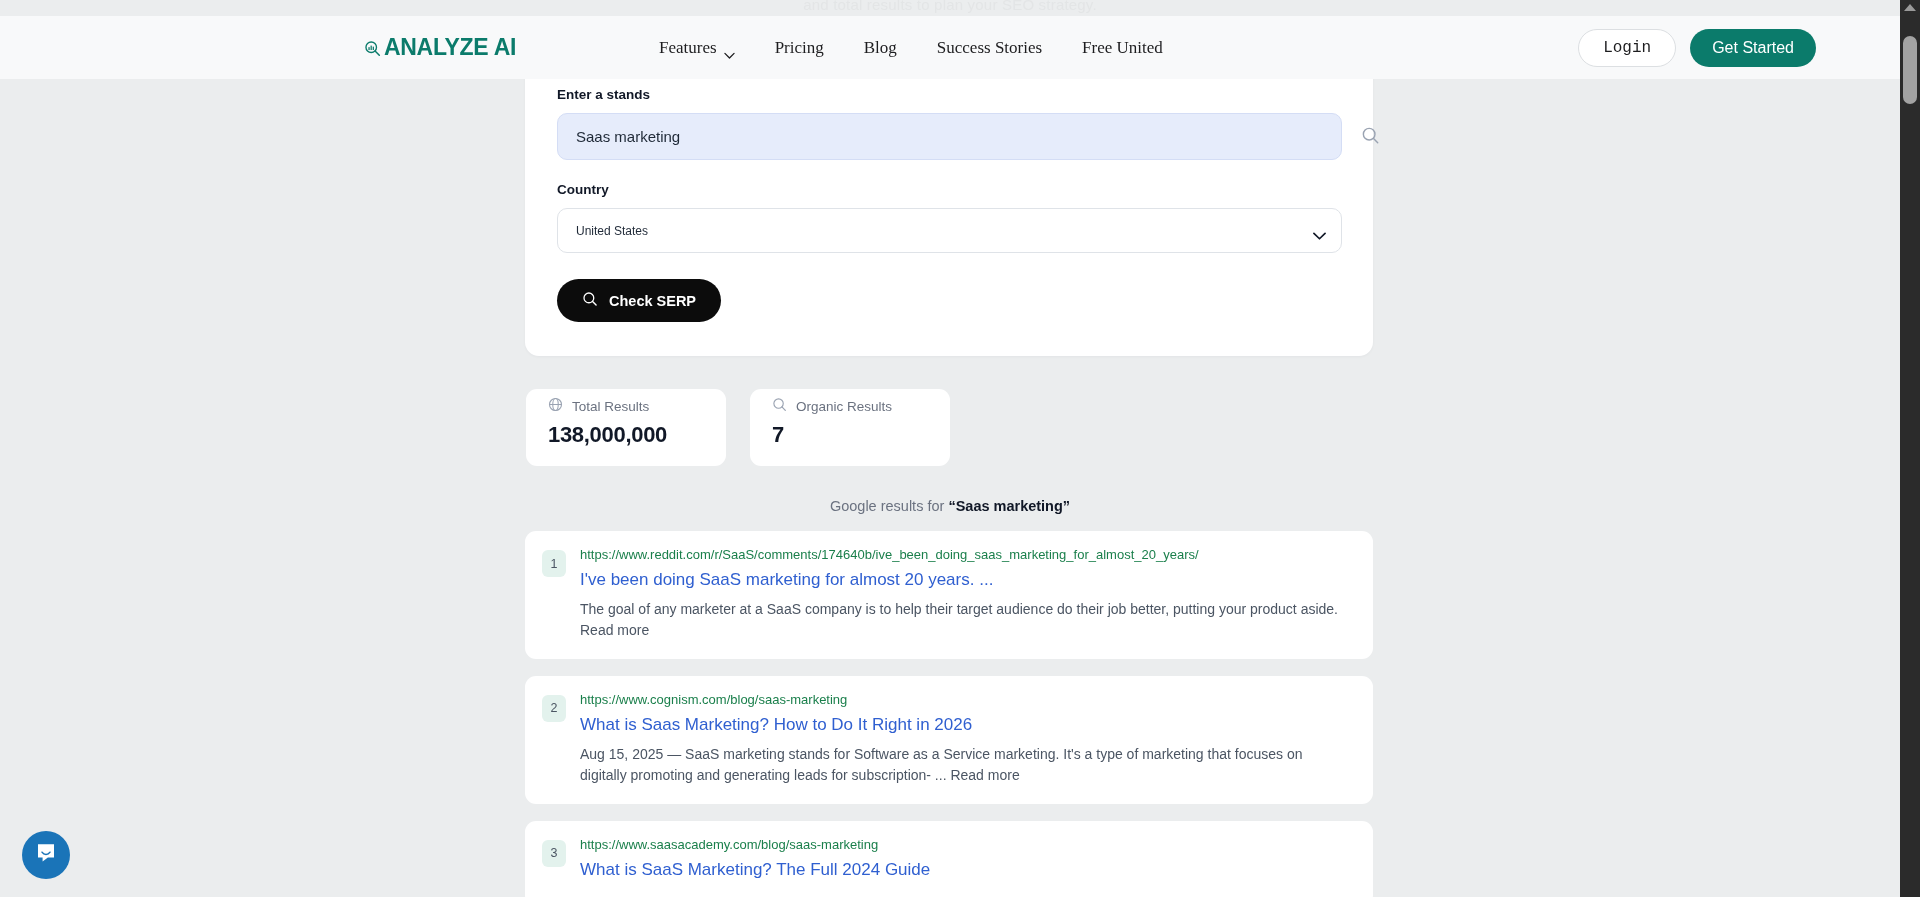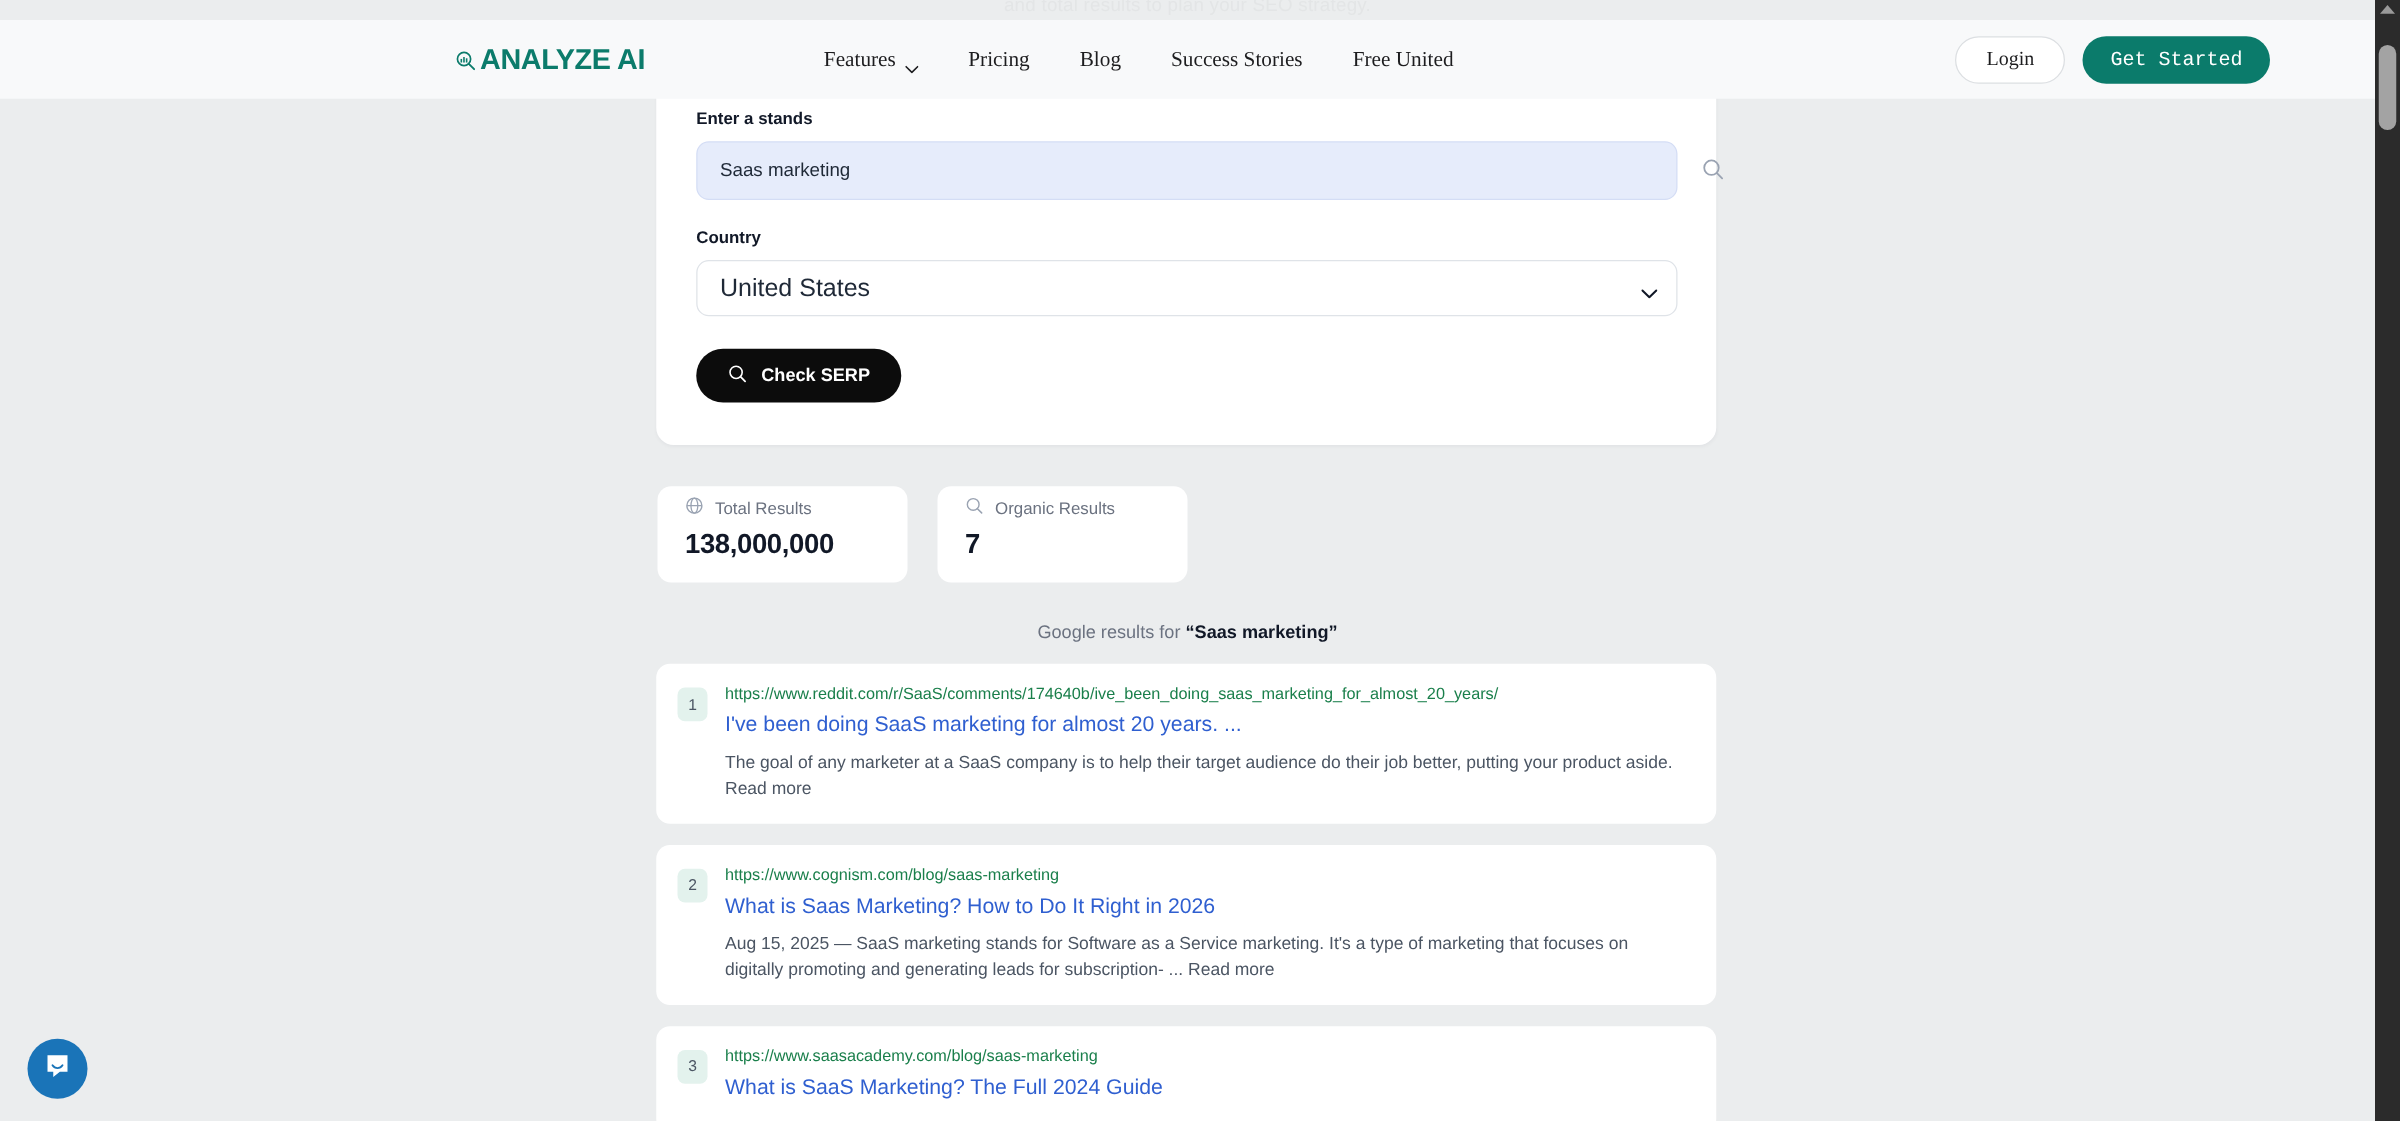--- a/index.html
+++ b/index.html
@@ -67,31 +67,31 @@
     cursor: pointer;
     white-space: nowrap;
   }
   .chev { width: 11px; height: 7px; display: block; }
   .header-actions {
     margin-left: auto;
     margin-right: 84px;
     display: flex; align-items: center; gap: 14px;
   }
   .btn-login {
-    font-family: Liberation Serif, serif;
+    font-family: Liberation Mono, monospace;
     font-size: 16px;
     color: #1d1d1f;
     background: #fff;
     border: 1px solid #dcdfe2;
     border-radius: 22px;
     padding: 9px 24px;
     cursor: pointer;
   }
   .btn-started {
-    font-family: Liberation Mono, monospace;
+    font-family: Liberation Sans, sans-serif;
     font-size: 16px;
     color: #ffffff;
     background: #0b7b6b;
     border: none;
     border-radius: 22px;
     padding: 10px 22px;
     cursor: pointer;
   }
 
   
@@ -137,21 +137,21 @@
     width: 19px; height: 19px;
   }
   .field-label-2 { margin-top: 22px; }
   .select-wrap { position: relative; width: 785px; }
   .country-select {
     width: 785px;
     height: 45px;
     background: #ffffff;
     border: 1px solid #dfe3e8;
     border-radius: 10px;
-    font-size: 20px;
+    font-size: 12px;
     color: #1f2937;
     padding: 0 22px 0 18px;
     font-family: "Liberation Sans", sans-serif;
     appearance: none;
     -webkit-appearance: none;
     outline: none;
     cursor: pointer;
   }
   .select-chev {
     position: absolute; right: 16px; top: 18px;

